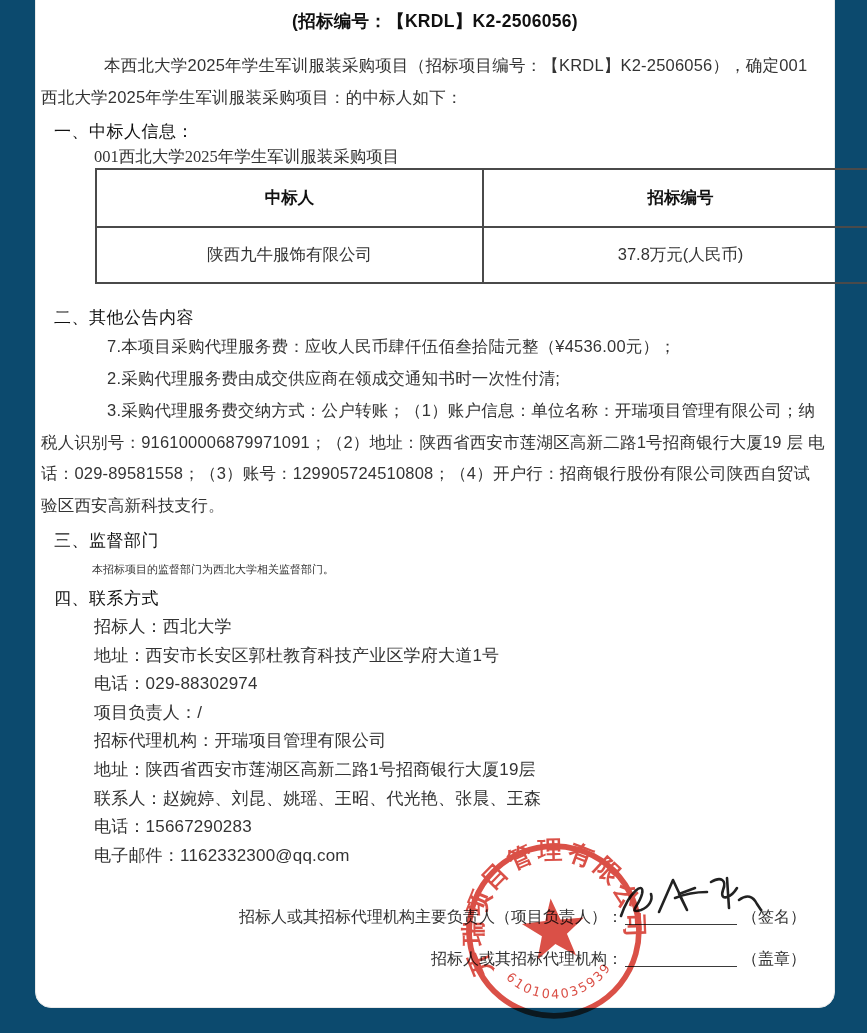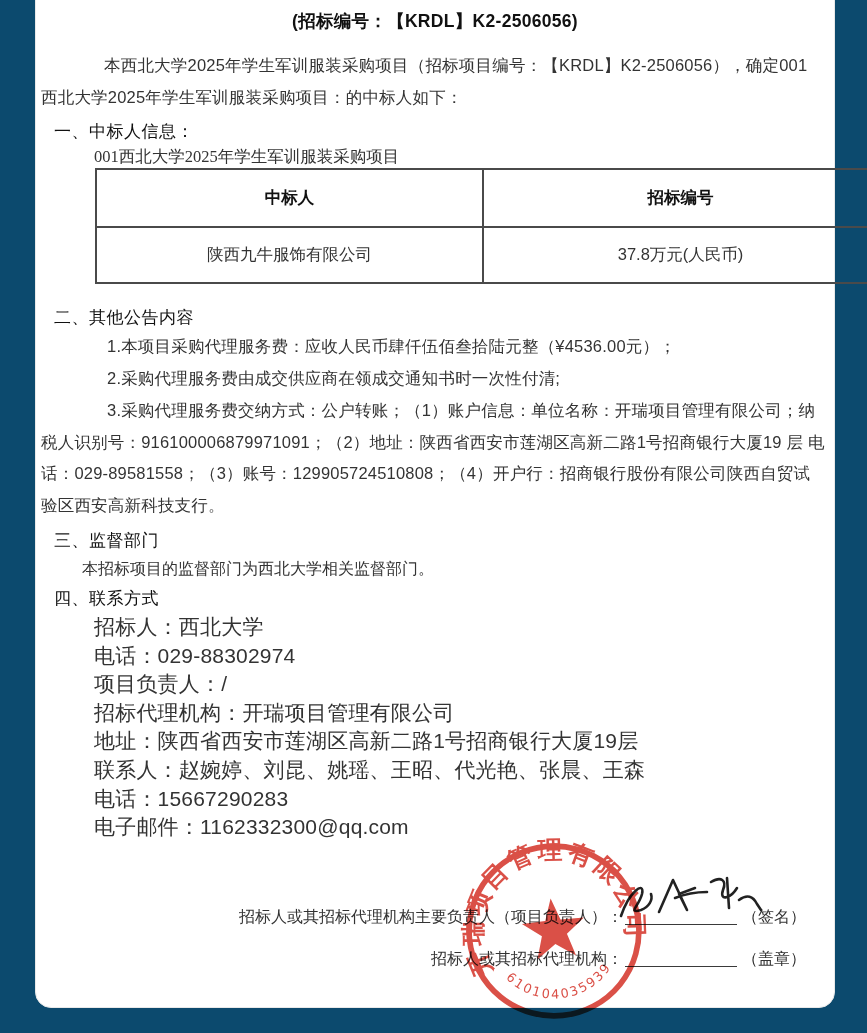--- a/index.html
+++ b/index.html
@@ -33,24 +33,24 @@
     vertical-align:middle; font-weight:normal; }
   .bid-table th { height:58px; font-weight:bold; color:#111; }
   .bid-table td { height:56px; }
 
   .notice-item { left:5px; width:784px; font-size:16.5px; line-height:31.6px;
     color:#333; text-indent:66px; letter-spacing:.2px; }
   .item-1 { top:352px; }
   .item-2 { top:384px; }
   .item-3 { top:416px; }
 
-  .sup-body { top:578px; left:46px; font-size:16px; line-height:24px; color:#333; }
+  .sup-body { top:578px; left:56px; font-size:11px; line-height:24px; color:#333; }
 
   .contact-block { top:634px; left:58px; width:720px; }
-  .contact-line { font-size:21px; line-height:28.6px; color:#333; letter-spacing:.2px; }
+  .contact-line { font-size:17px; line-height:28.6px; color:#333; letter-spacing:.2px; }
 
   .signoff-row { right:28px; white-space:nowrap; font-size:16px; color:#333; }
   .row-sign { top:928px; }
   .row-seal { top:970px; }
   .blank-line { display:inline-block; width:112px; height:18px;
     border-bottom:1px solid #3a3a3a; vertical-align:-3px; margin:0 5px 0 2px;
     position:relative; }
 
   .signature-svg { position:absolute; left:-10px; bottom:-6px; width:150px; height:58px;
     overflow:visible; }
@@ -84,31 +84,32 @@
         </tr>
         <tr>
           <td>陕西九牛服饰有限公司</td>
           <td>37.8万元(人民币)</td>
         </tr>
       </tbody>
     </table>
 
     <div class="abs sec-heading h-two">二、其他公告内容</div>
 
-    <p class="abs notice-item item-1">1.本项目采购代理服务费：应收人民币肆仟伍佰叁拾陆元整（¥4536.00元）；</p>
+    <p class="abs notice-item item-1">7.本项目采购代理服务费：应收人民币肆仟伍佰叁拾陆元整（¥4536.00元）；</p>
     <p class="abs notice-item item-2">2.采购代理服务费由成交供应商在领成交通知书时一次性付清;</p>
     <p class="abs notice-item item-3">3.采购代理服务费交纳方式：公户转账；（1）账户信息：单位名称：开瑞项目管理有限公司；纳税人识别号：916100006879971091；（2）地址：陕西省西安市莲湖区高新二路1号招商银行大厦19 层 电话：029-89581558；（3）账号：129905724510808；（4）开户行：招商银行股份有限公司陕西自贸试验区西安高新科技支行。</p>
 
     <div class="abs sec-heading h-three">三、监督部门</div>
     <div class="abs sup-body">本招标项目的监督部门为西北大学相关监督部门。</div>
 
     <div class="abs sec-heading h-four">四、联系方式</div>
 
     <div class="abs contact-block">
       <div class="contact-line">招标人：西北大学</div>
+      <div class="contact-line">地址：西安市长安区郭杜教育科技产业区学府大道1号</div>
       <div class="contact-line">电话：029-88302974</div>
       <div class="contact-line">项目负责人：/</div>
       <div class="contact-line">招标代理机构：开瑞项目管理有限公司</div>
       <div class="contact-line">地址：陕西省西安市莲湖区高新二路1号招商银行大厦19层</div>
       <div class="contact-line">联系人：赵婉婷、刘昆、姚瑶、王昭、代光艳、张晨、王森</div>
       <div class="contact-line">电话：15667290283</div>
       <div class="contact-line">电子邮件：1162332300@qq.com</div>
     </div>
 
     <div class="abs signoff-row row-seal">

